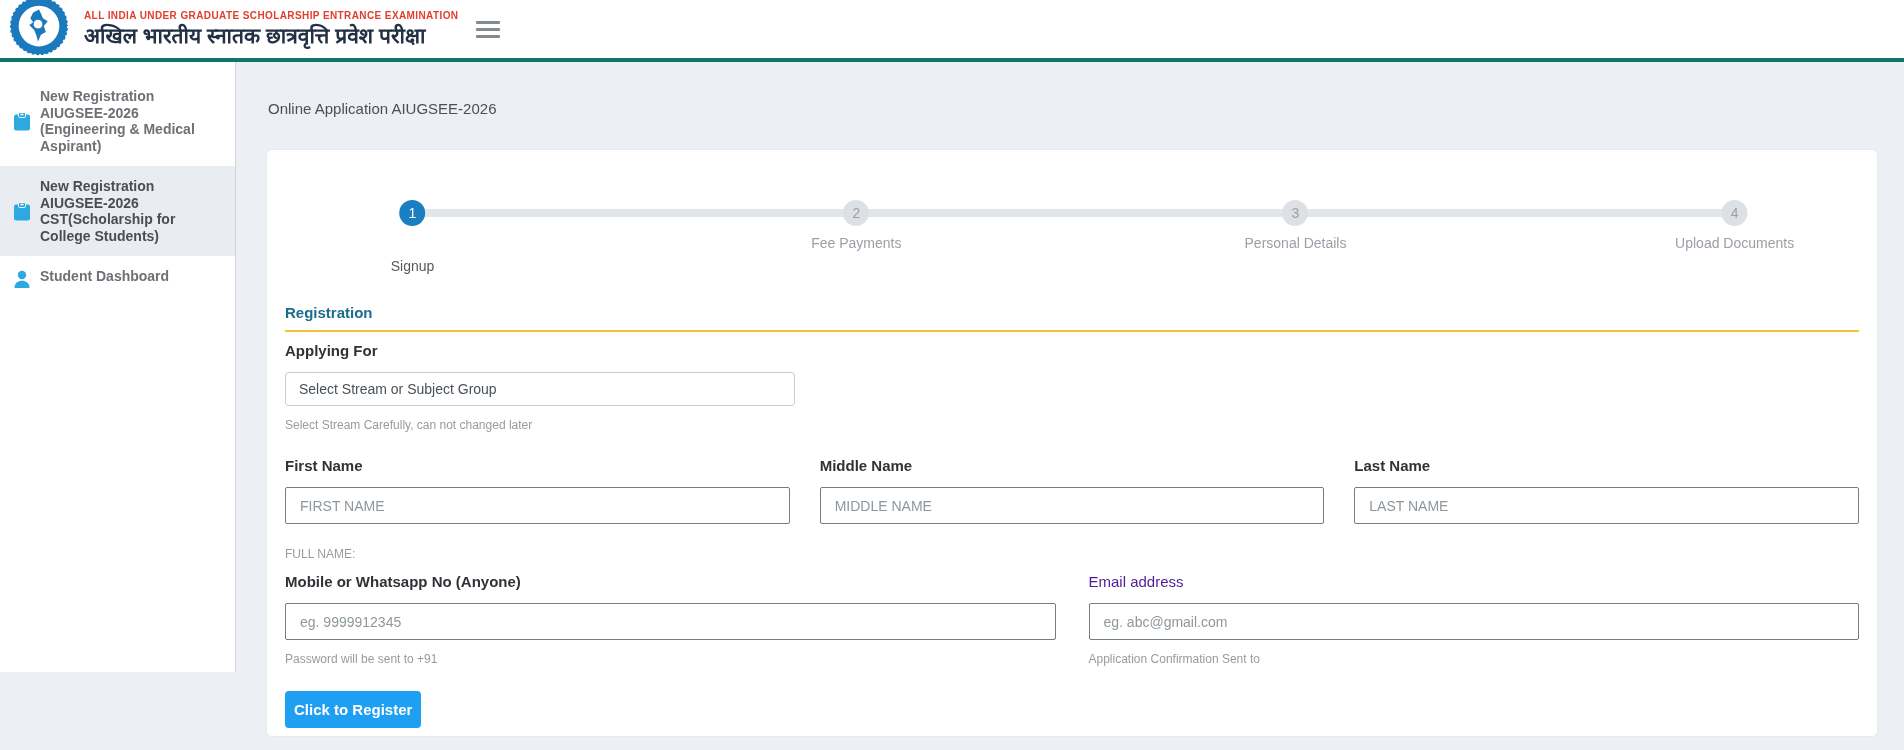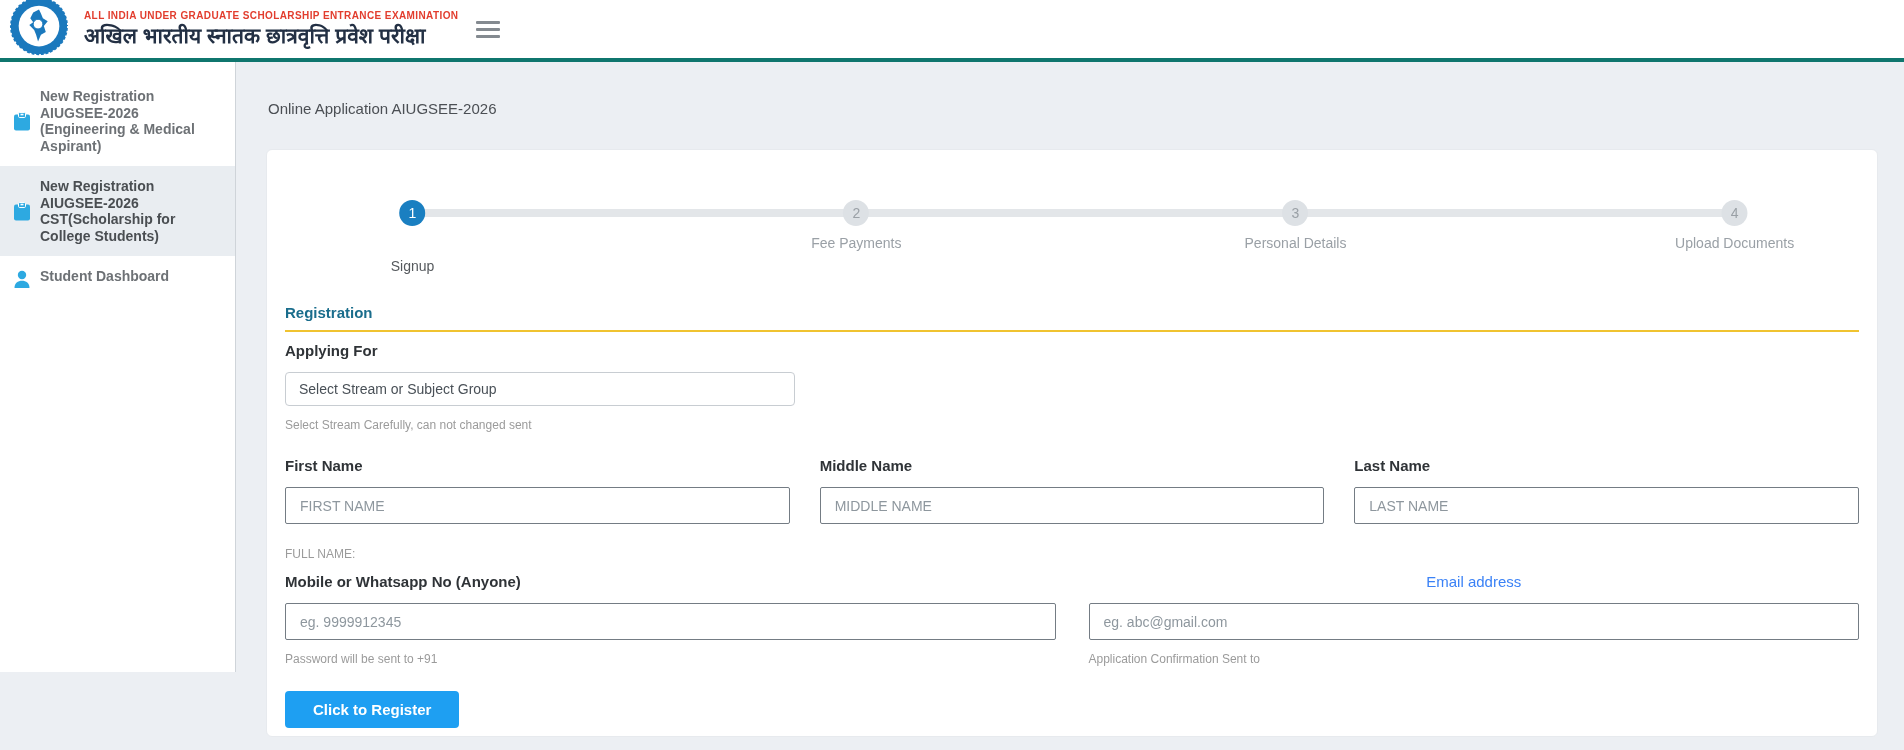--- a/index.html
+++ b/index.html
@@ -65,21 +65,21 @@
     position: relative; z-index: 1;
   }
   .step.active .step-circle { background: #1a7fc1; color: #fff; }
   .step-label { margin-top: 9px; font-size: 14px; color: #9aa0a6; white-space: nowrap; }
   .step.active .step-label { color: #55595d; margin-top: 32px; }
 
   
   .section-title { color: #1a6d8c; font-size: 15px; font-weight: bold; margin-top: 26px; }
   .gold-rule { border: 0; border-top: 2px solid #f0c330; margin: 9px 0 10px; }
   .field-label { font-size: 15px; font-weight: bold; color: #2f3337; margin-bottom: 13px; }
-  .field-label.normal { font-weight: normal; color: #3b82f6; text-align: center; }
+  .field-label.normal { font-weight: normal; color: #4c1d95; }
   .helper { font-size: 12px; color: #9b9b9b; margin-top: 12px; }
 
   .select-box {
     width: 510px; height: 34px; border: 1px solid #c8cdd2; border-radius: 4px;
     font-size: 14px; color: #495057; padding: 0 13px; line-height: 32px;
     background: #fff; cursor: pointer;
   }
 
   .row-3 { display: grid; grid-template-columns: 1fr 1fr 1fr; column-gap: 30px; margin-top: 25px; }
   .row-2 { display: grid; grid-template-columns: 1fr 1fr; column-gap: 33px; margin-top: 12px; }
@@ -88,21 +88,21 @@
     width: 100%; height: 37px; border: 1px solid #747c84; border-radius: 2px;
     font-size: 14px; color: #495057; padding: 0 14px; outline: none;
     font-family: "Liberation Sans", "DejaVu Sans", sans-serif;
   }
   .text-input::placeholder { color: #8e979e; opacity: 1; }
 
   .fullname-note { font-size: 12px; color: #9b9b9b; margin: 23px 0 0; }
 
   .register-btn {
     margin-top: 25px; background: #1e9ff2; color: #fff; border: none;
-    border-radius: 4px; font-size: 15px; font-weight: bold; padding: 10px 28px;
+    border-radius: 4px; font-size: 15px; font-weight: bold; padding: 10px 9px;
     height: 37px; cursor: pointer;
     font-family: "Liberation Sans", "DejaVu Sans", sans-serif;
   }
 </style>
 </head>
 <body>
 
 <div class="header">
   <svg class="logo" viewBox="0 0 64 64">
     <circle cx="32" cy="30" r="30" fill="#1b79bd"></circle>
@@ -178,21 +178,21 @@
           <div class="step-label">Upload Documents</div>
         </div>
       </div>
 
       
       <div class="section-title">Registration</div>
       <hr class="gold-rule">
 
       <div class="field-label">Applying For</div>
       <div class="select-box">Select Stream or Subject Group</div>
-      <div class="helper">Select Stream Carefully, can not changed sent</div>
+      <div class="helper">Select Stream Carefully, can not changed later</div>
 
       <div class="row-3">
         <div>
           <div class="field-label">First Name</div>
           <input class="text-input" type="text" placeholder="FIRST NAME" style="">
         </div>
         <div>
           <div class="field-label">Middle Name</div>
           <input class="text-input" type="text" placeholder="MIDDLE NAME" style="">
         </div>

